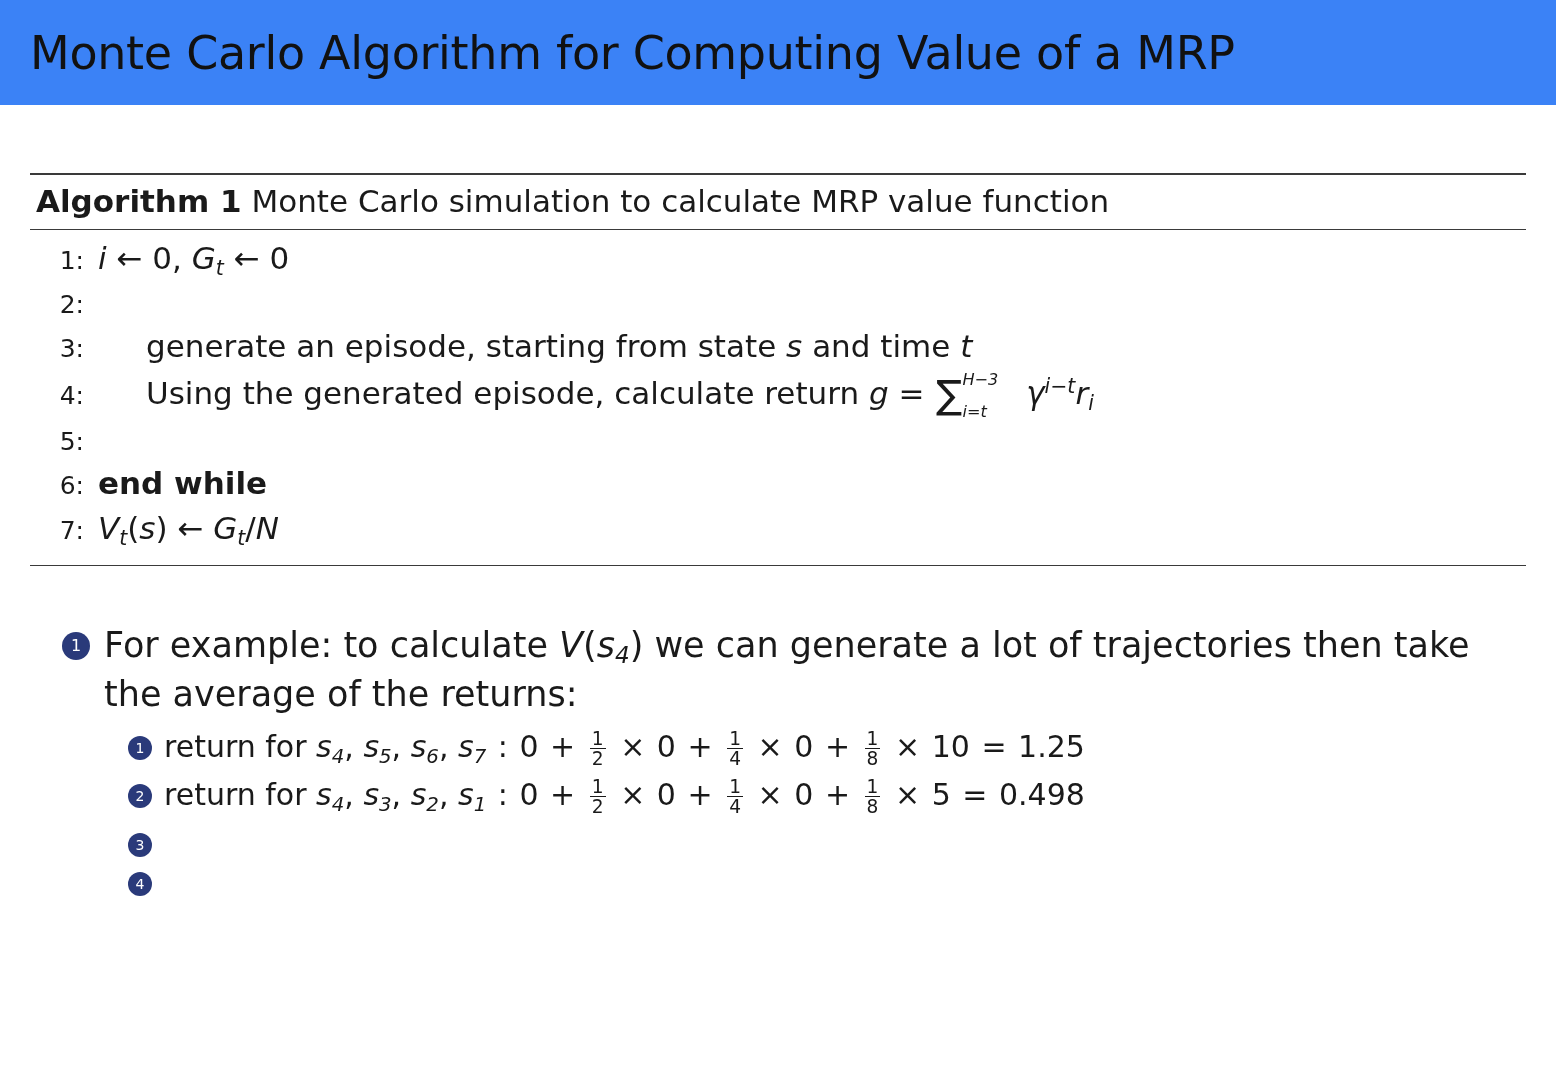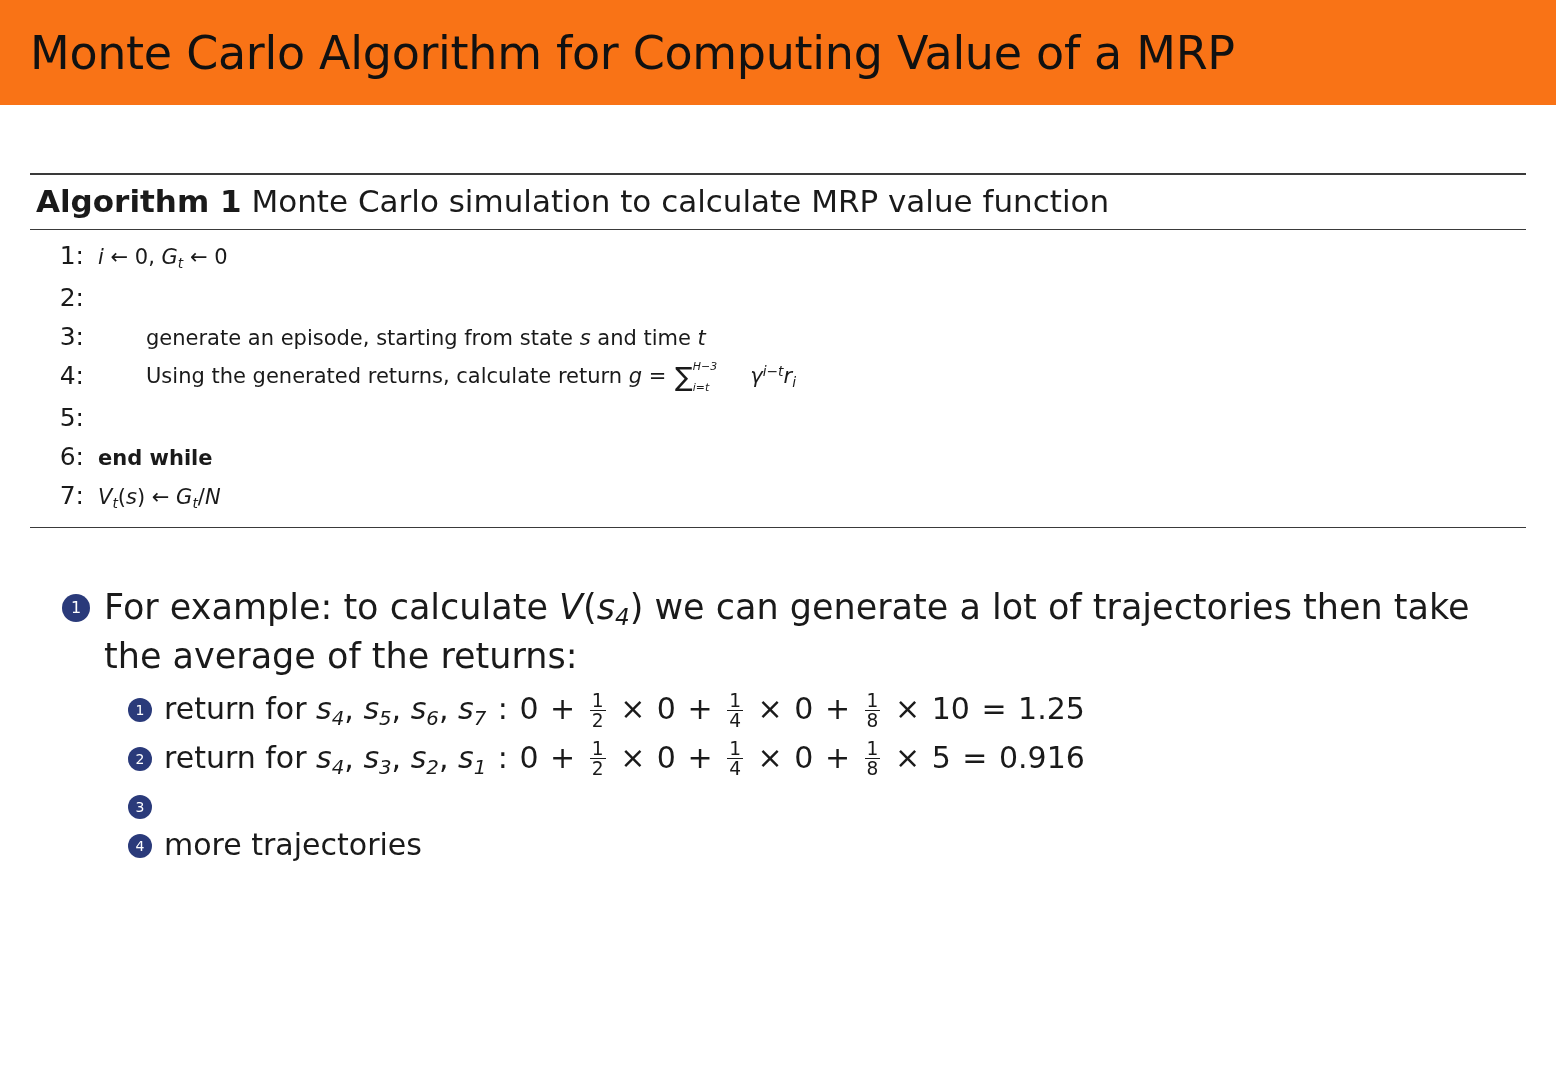--- a/index.html
+++ b/index.html
@@ -16,21 +16,21 @@
   }
   .slide {
     position: relative;
     width: 1556px;
     height: 1080px;
   }
   
   .title-bar {
     width: 100%;
     height: 105px;
-    background: #f97316;
+    background: #3b82f6;
     display: flex;
     align-items: center;
     box-sizing: border-box;
     padding-left: 30px;
   }
   .title-text {
     font-size: 46px;
     font-weight: 400;
     color: #111111;
     letter-spacing: -0.3px;
@@ -67,21 +67,21 @@
   }
   .ln {
     width: 54px;
     text-align: right;
     font-size: 25px;
     padding-right: 14px;
     flex: 0 0 auto;
     color: #1a1a1a;
   }
   .code {
-    font-size: 21px;
+    font-size: 31px;
     white-space: nowrap;
   }
   .ind1 { padding-left: 0px; }
   .ind2 { padding-left: 48px; }
   .kw { font-weight: bold; }
   i.v { font-style: italic; }
   .sub {
     font-size: 0.66em;
     vertical-align: -0.28em;
     font-style: italic;
@@ -217,21 +217,21 @@
           <span>generate an episode, starting from state</span>
           <i class="v">s</i>
           <span>and time</span>
           <i class="v">t</i>
         </span>
       </div>
 
       <div class="algo-line">
         <span class="ln">4:</span>
         <span class="code ind2">
-          <span>Using the generated returns, calculate return</span>
+          <span>Using the generated episode, calculate return</span>
           <i class="v">g</i>
           <span>=</span>
           <span class="sumwrap">
             <span class="sumglyph">∑</span>
             <span class="sumlim top">H−3</span>
             <span class="sumlim bot">i=t</span>
           </span>
           <span style="display:inline-block;width:42px"></span>
           <i class="v">γ</i><span class="sup">i−t</span><i class="v">r</i><span class="sub">i</span>
         </span>
@@ -296,29 +296,28 @@
           <i class="v">s</i><span class="sub">4</span>, <i class="v">s</i><span class="sub">3</span>, <i class="v">s</i><span class="sub">2</span>, <i class="v">s</i><span class="sub">1</span>
           <span class="op">:</span> 0 <span class="op">+</span>
           <span class="frac"><span class="num">1</span><span class="den">2</span></span>
           <span class="op">×</span> <span>0</span>
           <span class="op">+</span>
           <span class="frac"><span class="num">1</span><span class="den">4</span></span>
           <span class="op">×</span> <span>0</span>
           <span class="op">+</span>
           <span class="frac"><span class="num">1</span><span class="den">8</span></span>
           <span class="op">×</span> <span>5</span>
-          <span class="op">=</span> <span>0.916</span>
+          <span class="op">=</span> <span>0.498</span>
         </div>
       </div>
 
       <div class="sub-row">
         <span class="disc small">3</span>
       </div>
 
       <div class="sub-row">
         <span class="disc small">4</span>
-        <div class="sub-text">more trajectories</div>
       </div>
 
     </div>
   </div>
 
 </div>
 
 </body></html>

